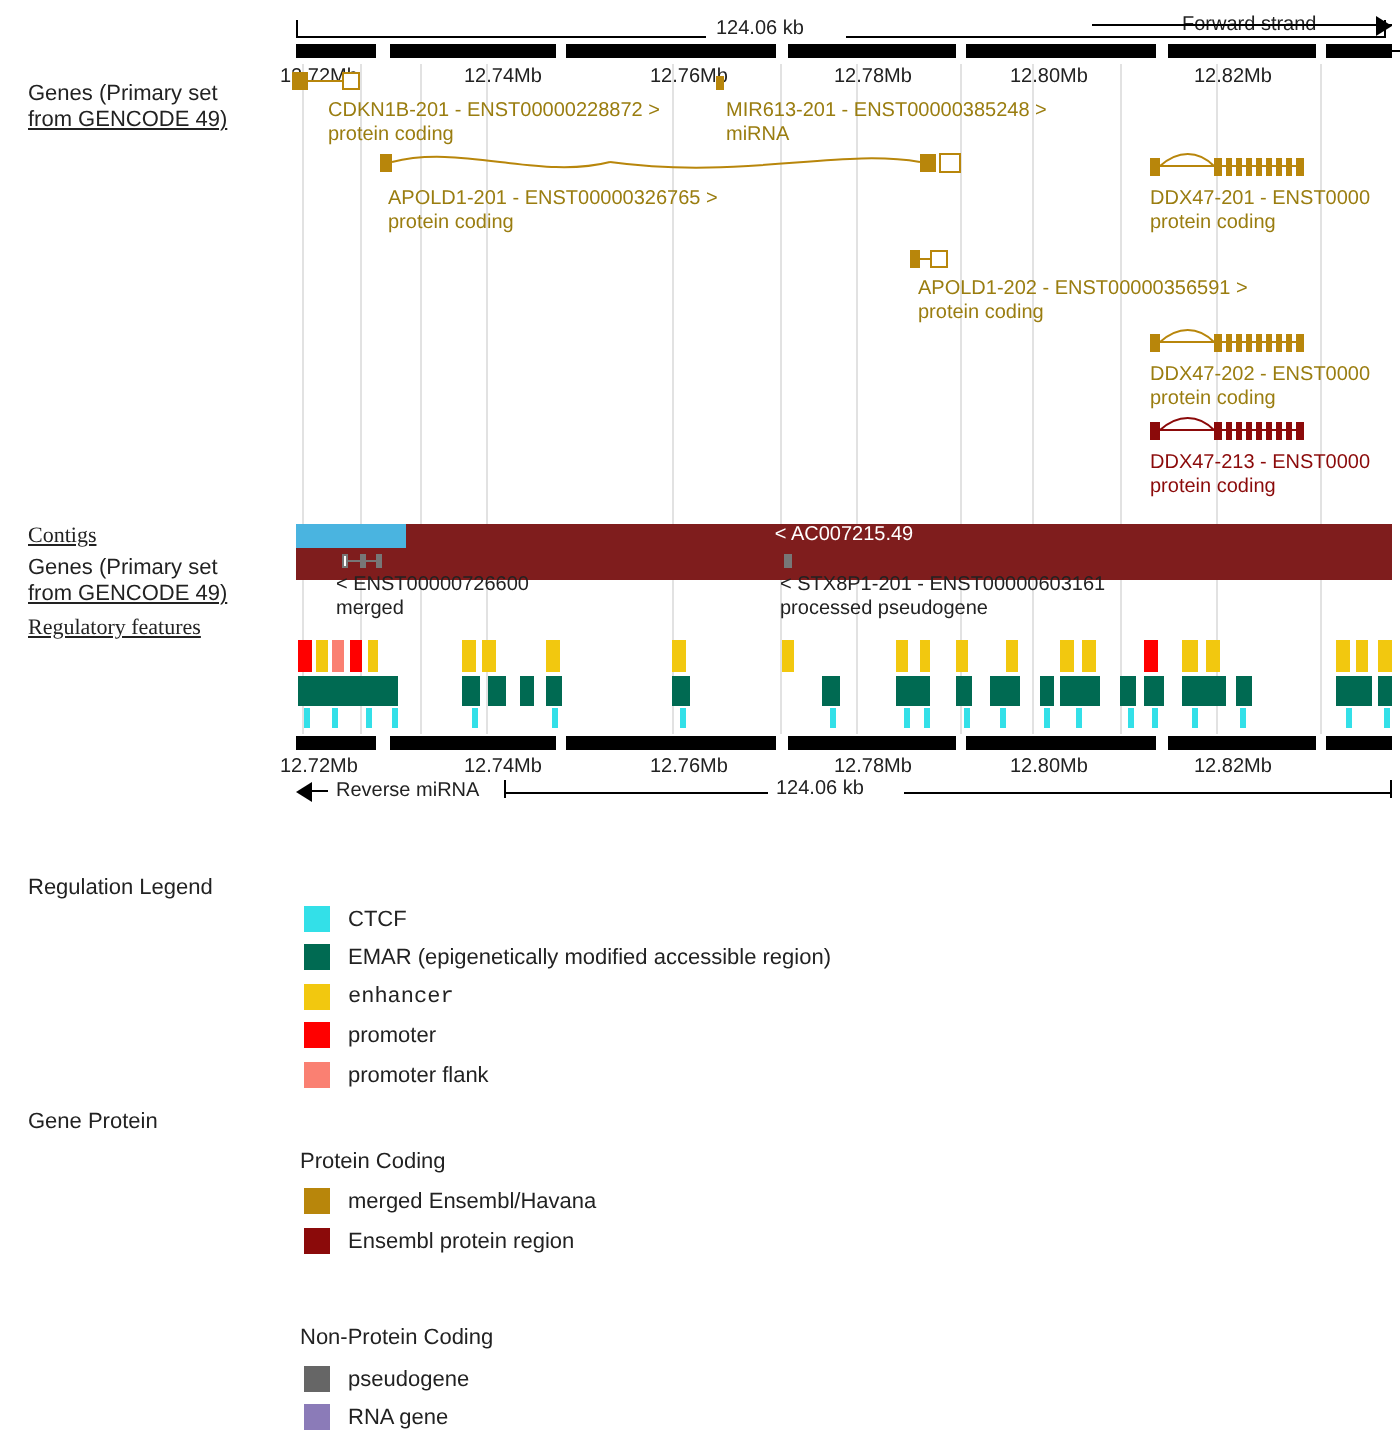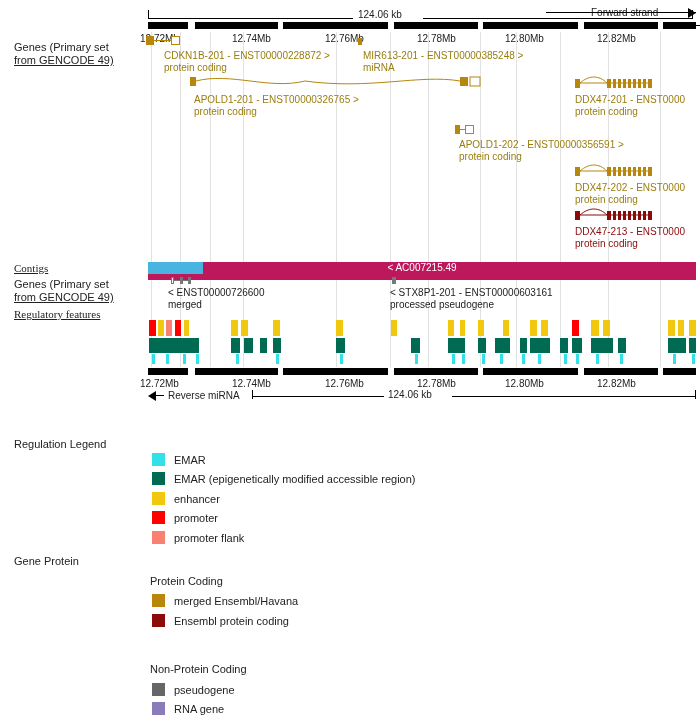--- a/index.html
+++ b/index.html
@@ -181,21 +181,21 @@
   <rect x="63" y="3" width="3" height="9" fill="#8b0a0a"></rect>
   <rect x="68" y="3" width="3" height="9" fill="#8b0a0a"></rect>
   <rect x="73" y="3" width="4" height="9" fill="#8b0a0a"></rect>
   <line x1="5" y1="7" x2="77" y2="7" stroke="#8b0a0a" stroke-width="1"></line>
 </svg>
 <div class="gene-label red" style="left:575px;top:226px;">
   <div>DDX47-213 - ENST0000</div>
   <div>protein coding</div>
 </div>
 
-<div class="contig-bar" style="left:148px;top:262px;width:548px;height:18px;background:#be185d;">
+<div class="contig-bar" style="left:148px;top:262px;width:548px;height:28px;background:#7f1d1d;">
   <div class="abs" style="left:0;top:0;width:55px;height:12px;background:#4ab4e0;"></div>
   <div class="abs" style="left:0;top:0;width:548px;height:12px;color:#ffffff;font-size:10px;text-align:center;line-height:12px;">&lt; AC007215.49</div>
 </div>
 
 <div class="abs" style="left:171px;top:276px;height:8px;">
   <div class="exon" style="left:0;top:1px;width:3px;height:7px;border:1px solid #777;box-sizing:border-box;background:#fff;"></div>
   <div class="intron" style="left:3px;top:4px;width:6px;background:#777;"></div>
   <div class="exon" style="left:9px;top:1px;width:3px;height:7px;background:#777;"></div>
   <div class="intron" style="left:12px;top:4px;width:5px;background:#777;"></div>
   <div class="exon" style="left:17px;top:1px;width:3px;height:7px;background:#777;"></div>
@@ -301,41 +301,41 @@
 <div class="scale-txt" style="left:168px;top:390px;">Reverse miRNA</div>
 <div class="abs" style="left:252px;top:390px;width:1px;height:9px;background:#000;"></div>
 <div class="abs" style="left:252px;top:396px;width:132px;height:1px;background:#000;"></div>
 <div class="scale-txt" style="left:388px;top:389px;">124.06 kb</div>
 <div class="abs" style="left:452px;top:396px;width:243px;height:1px;background:#000;"></div>
 <div class="abs" style="left:695px;top:390px;width:1px;height:9px;background:#000;"></div>
 
 <div class="legend-head" style="left:14px;top:438px;">Regulation Legend</div>
 
 <div class="swatch" style="left:152px;top:453px;background:#33e0e8;"></div>
-<div class="legend-row" style="left:174px;top:454px;">EMAR</div>
+<div class="legend-row" style="left:174px;top:454px;">CTCF</div>
 
 <div class="swatch" style="left:152px;top:472px;background:#006a52;"></div>
 <div class="legend-row" style="left:174px;top:473px;">EMAR (epigenetically modified accessible region)</div>
 
 <div class="swatch" style="left:152px;top:492px;background:#f2c80f;"></div>
-<div class="legend-row" style="left:174px;top:493px;">enhancer</div>
+<div class="legend-row" style="left:174px;top:493px;font-family:Liberation Mono, monospace;">enhancer</div>
 
 <div class="swatch" style="left:152px;top:511px;background:#ff0000;"></div>
 <div class="legend-row" style="left:174px;top:512px;">promoter</div>
 
 <div class="swatch" style="left:152px;top:531px;background:#fa8072;"></div>
 <div class="legend-row" style="left:174px;top:532px;">promoter flank</div>
 
 <div class="legend-head" style="left:14px;top:555px;">Gene Protein</div>
 
 <div class="legend-head" style="left:150px;top:575px;">Protein Coding</div>
 <div class="swatch" style="left:152px;top:594px;background:#b8860b;"></div>
 <div class="legend-row" style="left:174px;top:595px;">merged Ensembl/Havana</div>
 
 <div class="swatch" style="left:152px;top:614px;background:#8b0a0a;"></div>
-<div class="legend-row" style="left:174px;top:615px;">Ensembl protein coding</div>
+<div class="legend-row" style="left:174px;top:615px;">Ensembl protein region</div>
 
 <div class="legend-head" style="left:150px;top:663px;">Non-Protein Coding</div>
 <div class="swatch" style="left:152px;top:683px;background:#666666;"></div>
 <div class="legend-row" style="left:174px;top:684px;">pseudogene</div>
 
 <div class="swatch" style="left:152px;top:702px;background:#8b7bb8;"></div>
 <div class="legend-row" style="left:174px;top:703px;">RNA gene</div>
 
 </body></html>

